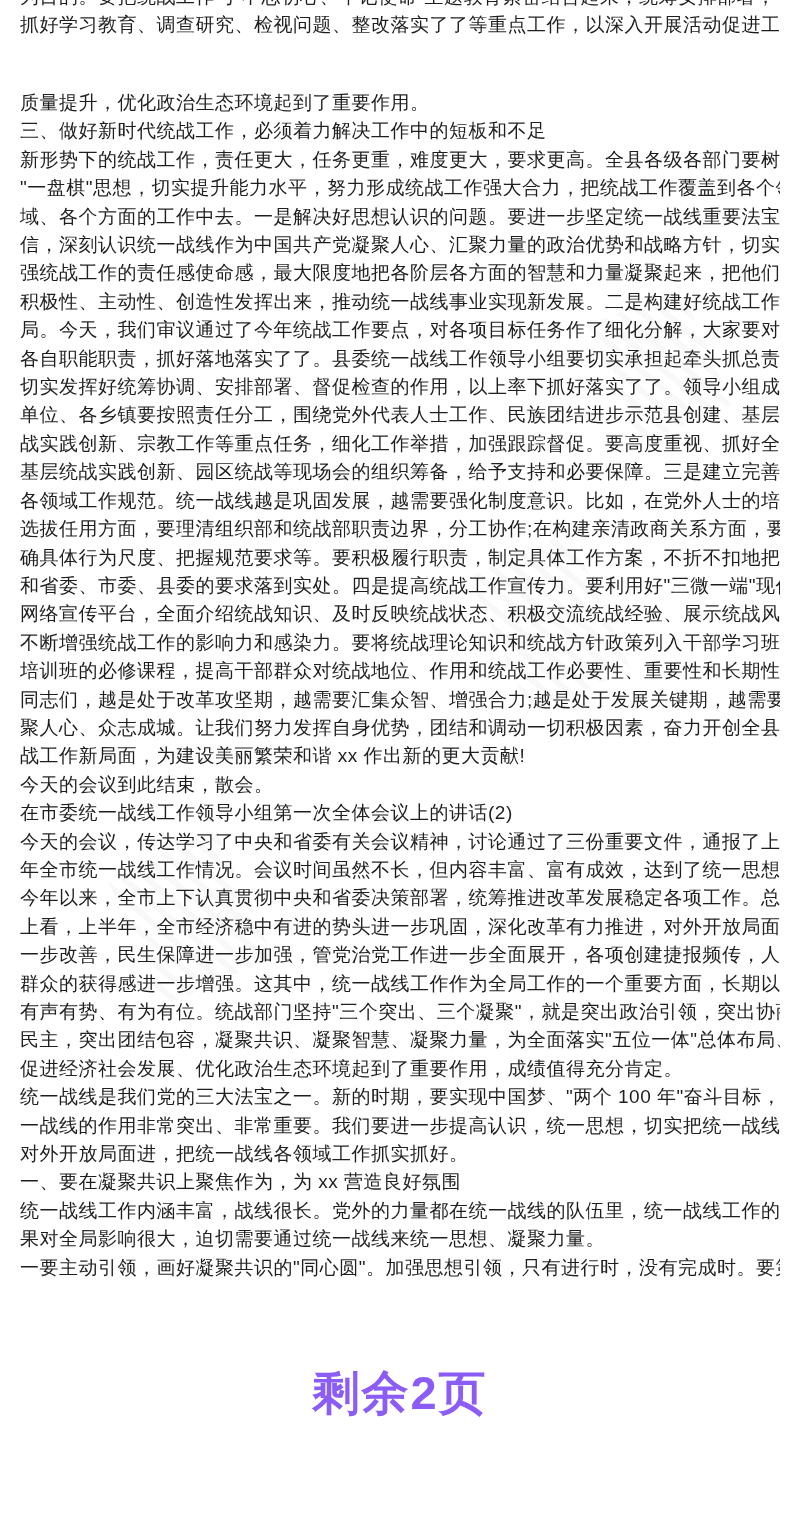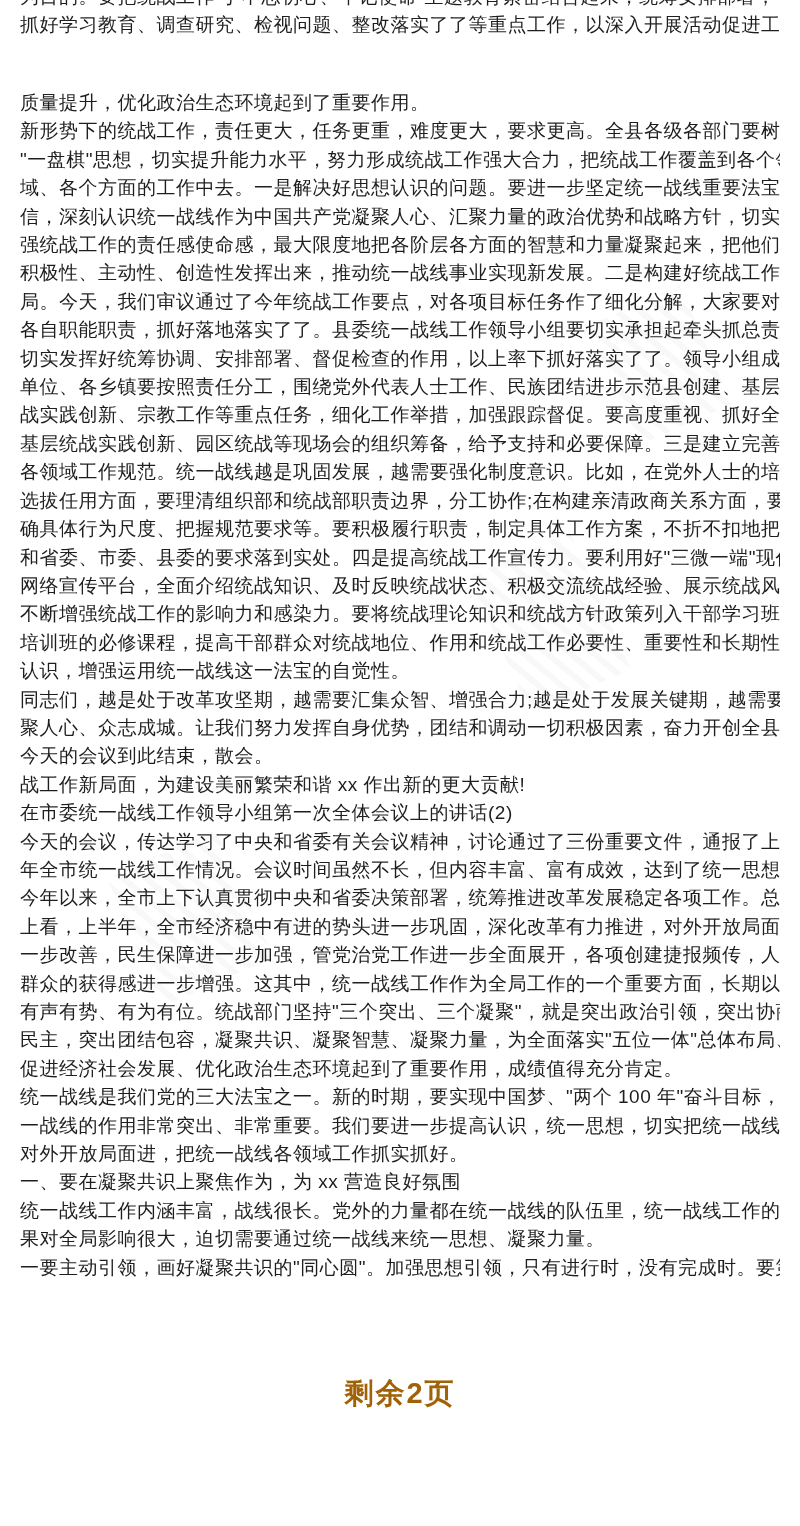--- a/index.html
+++ b/index.html
@@ -41,24 +41,24 @@
     pointer-events: none;
   }
   .wm-1 { left: 495px; top: 548px; width: 110px; height: 150px; }
   .wm-2 { left: 130px; top: 848px; width: 120px; height: 140px; }
   .wm-3 { left: 610px; top: 300px; width: 100px; height: 130px; }
   .banner {
     margin-top: 86px;
     display: flex;
     justify-content: center;
     align-items: center;
-    font-size: 29px;
+    font-size: 47px;
     font-weight: bold;
     line-height: 50px;
-    color: #a16207;
+    color: #8b5cf6;
     letter-spacing: 2px;
   }
 </style>
 </head>
 <body>
 
 <div class="page">
 
   <div class="wm wm-1"></div>
   <div class="wm wm-2"></div>
@@ -70,44 +70,44 @@
       <div class="inner">
         <div class="line">为目的。要把统战工作与"不忘初心、牢记使命"主题教育紧密结合起来，统筹安排部署，</div>
         <div class="line">抓好学习教育、调查研究、检视问题、整改落实了了等重点工作，以深入开展活动促进工作</div>
       </div>
     </div>
 
     <div class="page-gap"></div>
 
     <div>
         <div class="line">质量提升，优化政治生态环境起到了重要作用。</div>
+        <div class="line">三、做好新时代统战工作，必须着力解决工作中的短板和不足</div>
         <div class="line">新形势下的统战工作，责任更大，任务更重，难度更大，要求更高。全县各级各部门要树立</div>
         <div class="line">"一盘棋"思想，切实提升能力水平，努力形成统战工作强大合力，把统战工作覆盖到各个领</div>
         <div class="line">域、各个方面的工作中去。一是解决好思想认识的问题。要进一步坚定统一战线重要法宝自</div>
         <div class="line">信，深刻认识统一战线作为中国共产党凝聚人心、汇聚力量的政治优势和战略方针，切实增</div>
         <div class="line">强统战工作的责任感使命感，最大限度地把各阶层各方面的智慧和力量凝聚起来，把他们的</div>
         <div class="line">积极性、主动性、创造性发挥出来，推动统一战线事业实现新发展。二是构建好统战工作格</div>
         <div class="line">局。今天，我们审议通过了今年统战工作要点，对各项目标任务作了细化分解，大家要对照</div>
         <div class="line">各自职能职责，抓好落地落实了了。县委统一战线工作领导小组要切实承担起牵头抓总责任，</div>
         <div class="line">切实发挥好统筹协调、安排部署、督促检查的作用，以上率下抓好落实了了。领导小组成员</div>
         <div class="line">单位、各乡镇要按照责任分工，围绕党外代表人士工作、民族团结进步示范县创建、基层统</div>
         <div class="line">战实践创新、宗教工作等重点任务，细化工作举措，加强跟踪督促。要高度重视、抓好全市</div>
         <div class="line">基层统战实践创新、园区统战等现场会的组织筹备，给予支持和必要保障。三是建立完善好</div>
         <div class="line">各领域工作规范。统一战线越是巩固发展，越需要强化制度意识。比如，在党外人士的培训</div>
         <div class="line">选拔任用方面，要理清组织部和统战部职责边界，分工协作;在构建亲清政商关系方面，要明</div>
         <div class="line">确具体行为尺度、把握规范要求等。要积极履行职责，制定具体工作方案，不折不扣地把 xx</div>
         <div class="line">和省委、市委、县委的要求落到实处。四是提高统战工作宣传力。要利用好"三微一端"现代</div>
         <div class="line">网络宣传平台，全面介绍统战知识、及时反映统战状态、积极交流统战经验、展示统战风采，</div>
         <div class="line">不断增强统战工作的影响力和感染力。要将统战理论知识和统战方针政策列入干部学习班、</div>
         <div class="line">培训班的必修课程，提高干部群众对统战地位、作用和统战工作必要性、重要性和长期性的</div>
-        <div class="line">认识，增强运用统一战线这一法宝的自觉性。</div>
         <div class="line">同志们，越是处于改革攻坚期，越需要汇集众智、增强合力;越是处于发展关键期，越需要凝</div>
         <div class="line">聚人心、众志成城。让我们努力发挥自身优势，团结和调动一切积极因素，奋力开创全县统</div>
+        <div class="line">战工作新局面，为建设美丽繁荣和谐 xx 作出新的更大贡献!</div>
         <div class="line">今天的会议到此结束，散会。</div>
-        <div class="line">战工作新局面，为建设美丽繁荣和谐 xx 作出新的更大贡献!</div>
         <div class="line">在市委统一战线工作领导小组第一次全体会议上的讲话(2)</div>
         <div class="line">今天的会议，传达学习了中央和省委有关会议精神，讨论通过了三份重要文件，通报了上半</div>
         <div class="line">年全市统一战线工作情况。会议时间虽然不长，但内容丰富、富有成效，达到了统一思想、</div>
         <div class="line">今年以来，全市上下认真贯彻中央和省委决策部署，统筹推进改革发展稳定各项工作。总体</div>
         <div class="line">上看，上半年，全市经济稳中有进的势头进一步巩固，深化改革有力推进，对外开放局面进</div>
         <div class="line">一步改善，民生保障进一步加强，管党治党工作进一步全面展开，各项创建捷报频传，人民</div>
         <div class="line">群众的获得感进一步增强。这其中，统一战线工作作为全局工作的一个重要方面，长期以来</div>
         <div class="line">有声有势、有为有位。统战部门坚持"三个突出、三个凝聚"，就是突出政治引领，突出协商</div>
         <div class="line">民主，突出团结包容，凝聚共识、凝聚智慧、凝聚力量，为全面落实"五位一体"总体布局、</div>
         <div class="line">促进经济社会发展、优化政治生态环境起到了重要作用，成绩值得充分肯定。</div>

